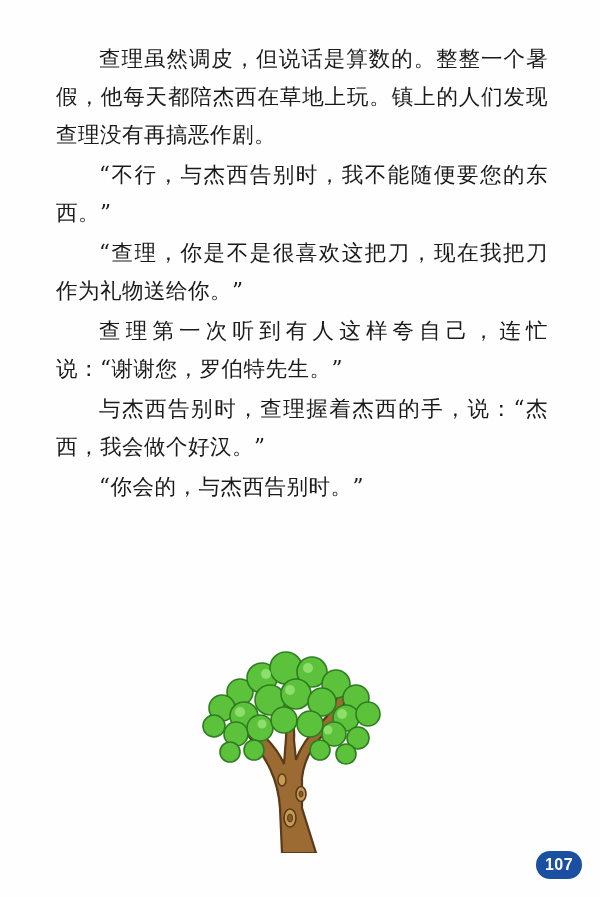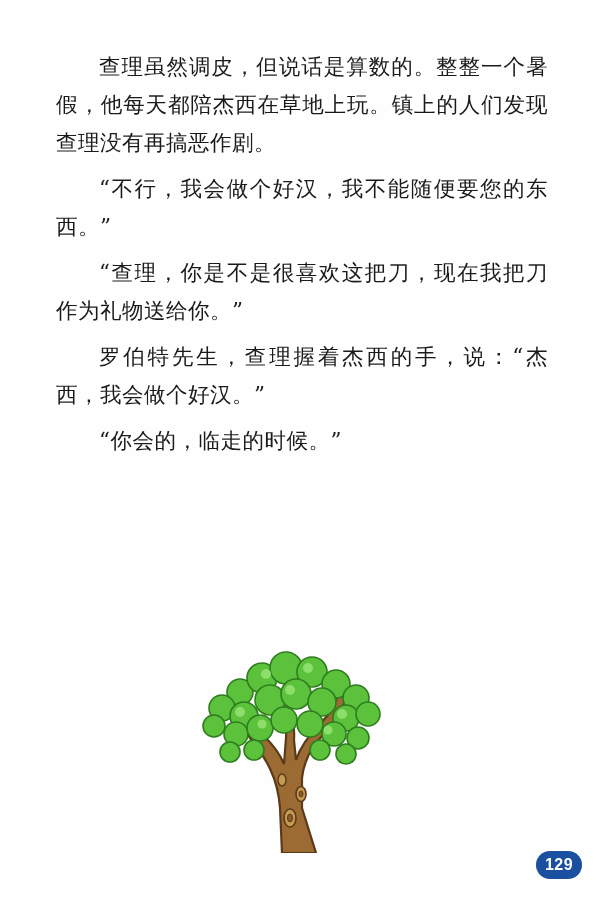--- a/index.html
+++ b/index.html
@@ -26,21 +26,21 @@
     left: 56px;
     top: 40px;
     width: 492px;
   }
   .para {
     font-size: 21.5px;
     line-height: 38px;
     color: #1a1a1a;
     text-align: justify;
     letter-spacing: 0.5px;
-    margin: 8px 0 2px 0;
+    margin: 0 0 2px 0;
     text-indent: 2em;
     font-family: "DejaVu Serif", "Liberation Serif", serif;
   }
   
   .illustration {
     position: absolute;
     left: 170px;
     top: 628px;
     width: 260px;
     height: 225px;
@@ -67,24 +67,25 @@
     letter-spacing: 0.5px;
   }
 </style>
 </head>
 <body>
 
 <div class="page">
 
   <div class="content">
     <p class="para">查理虽然调皮，但说话是算数的。整整一个暑假，他每天都陪杰西在草地上玩。镇上的人们发现查理没有再搞恶作剧。</p>
-    <p class="para">“不行，我会做个好汉，我不能随便要您的东西。”</p>
+    <p class="para">“不行，与杰西告别时，我不能随便要您的东西。”</p>
     <p class="para">“查理，你是不是很喜欢这把刀，现在我把刀作为礼物送给你。”</p>
-    <p class="para">罗伯特先生，查理握着杰西的手，说：“杰西，我会做个好汉。”</p>
-    <p class="para">“你会的，临走的时候。”</p>
+    <p class="para">查理第一次听到有人这样夸自己，连忙说：“谢谢您，罗伯特先生。”</p>
+    <p class="para">与杰西告别时，查理握着杰西的手，说：“杰西，我会做个好汉。”</p>
+    <p class="para">“你会的，与杰西告别时。”</p>
   </div>
 
   <div class="illustration">
     <svg width="260" height="225" viewBox="0 0 260 225" xmlns="http://www.w3.org/2000/svg">
 
       <g>
         <path d="M112 225 L110 180 C108 150 96 130 80 110 C70 98 64 86 62 72
                  L70 70 C74 84 82 96 94 108 C104 118 110 126 114 136
                  L116 110 C117 96 114 82 108 66 L116 63
                  C122 80 125 96 124 112 L126 132
@@ -131,16 +132,16 @@
         <circle cx="70" cy="84" r="5"></circle>
         <circle cx="120" cy="62" r="5"></circle>
         <circle cx="172" cy="86" r="5"></circle>
         <circle cx="92" cy="96" r="4.5"></circle>
         <circle cx="158" cy="102" r="4.5"></circle>
       </g>
     </svg>
   </div>
 
   <div class="page-number-wrap">
-    <div class="page-number">129</div>
+    <div class="page-number">107</div>
   </div>
 
 </div>
 
 </body></html>

